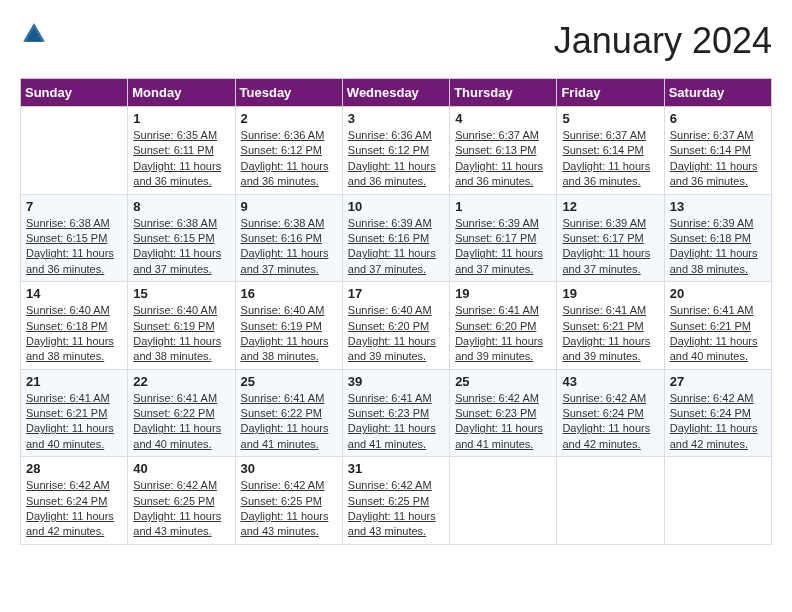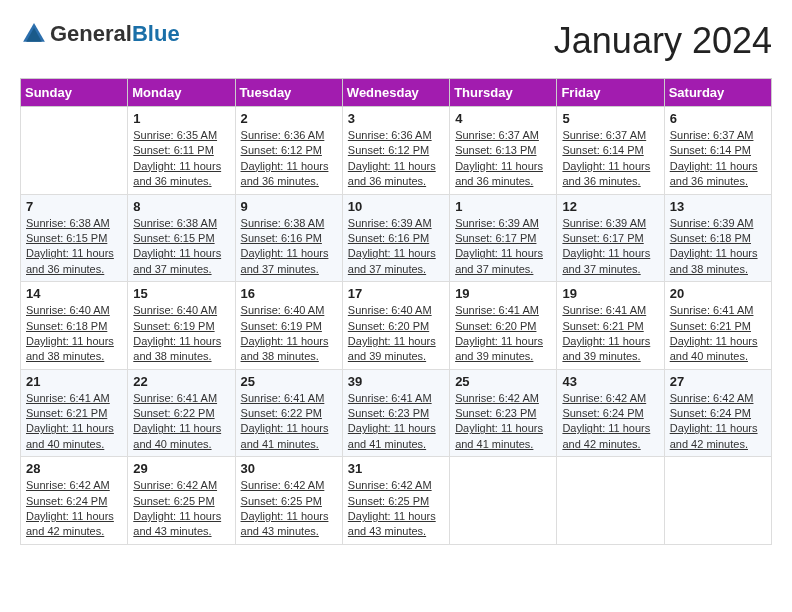--- a/index.html
+++ b/index.html
@@ -79,34 +79,31 @@
       color: #333;
       font-size: 11px;
       line-height: 1.4;
       text-decoration: underline;
     }
     .empty-cell {
       background: #f9f9f9;
     }
     tr:nth-child(even) td { background-color: #f5f8fc; }
     tr:nth-child(odd) td { background-color: #ffffff; }
-    .calendar-table thead tr th { background-color: #a21caf; }
+    .calendar-table thead tr th { background-color: #701a75; }
   </style>
 </head>
 <body>
 
 <div class="header-area">
   <div class="logo">
     <svg class="logo-icon" viewBox="0 0 36 36" xmlns="http://www.w3.org/2000/svg">
       <polygon points="18,4 32,28 4,28" fill="#2c6fad"></polygon>
       <polygon points="18,10 28,28 8,28" fill="#1a5a8a"></polygon>
     </svg>
-    <div>
-      <span class="logo-text-general">General</span><span class="logo-text-blue">Blue</span>
-    </div>
   </div>
   <div class="title-area">
     <div class="month-title">January 2024</div>
   </div>
 </div>
 
 <table class="calendar-table">
   <thead>
     <tr id="weekday-row">
         <th>Sunday</th>
@@ -235,21 +232,21 @@
           <span class="day-number">27</span>
           <div class="day-info">Sunrise: 6:42 AM<br>Sunset: 6:24 PM<br>Daylight: 11 hours and 42 minutes.</div>
         </td>
       </tr>
       <tr>
         <td>
           <span class="day-number">28</span>
           <div class="day-info">Sunrise: 6:42 AM<br>Sunset: 6:24 PM<br>Daylight: 11 hours and 42 minutes.</div>
         </td>
         <td>
-          <span class="day-number">29</span>
+          <span class="day-number">40</span>
           <div class="day-info">Sunrise: 6:42 AM<br>Sunset: 6:25 PM<br>Daylight: 11 hours and 43 minutes.</div>
         </td>
         <td>
           <span class="day-number">30</span>
           <div class="day-info">Sunrise: 6:42 AM<br>Sunset: 6:25 PM<br>Daylight: 11 hours and 43 minutes.</div>
         </td>
         <td>
           <span class="day-number">31</span>
           <div class="day-info">Sunrise: 6:42 AM<br>Sunset: 6:25 PM<br>Daylight: 11 hours and 43 minutes.</div>
         </td>

